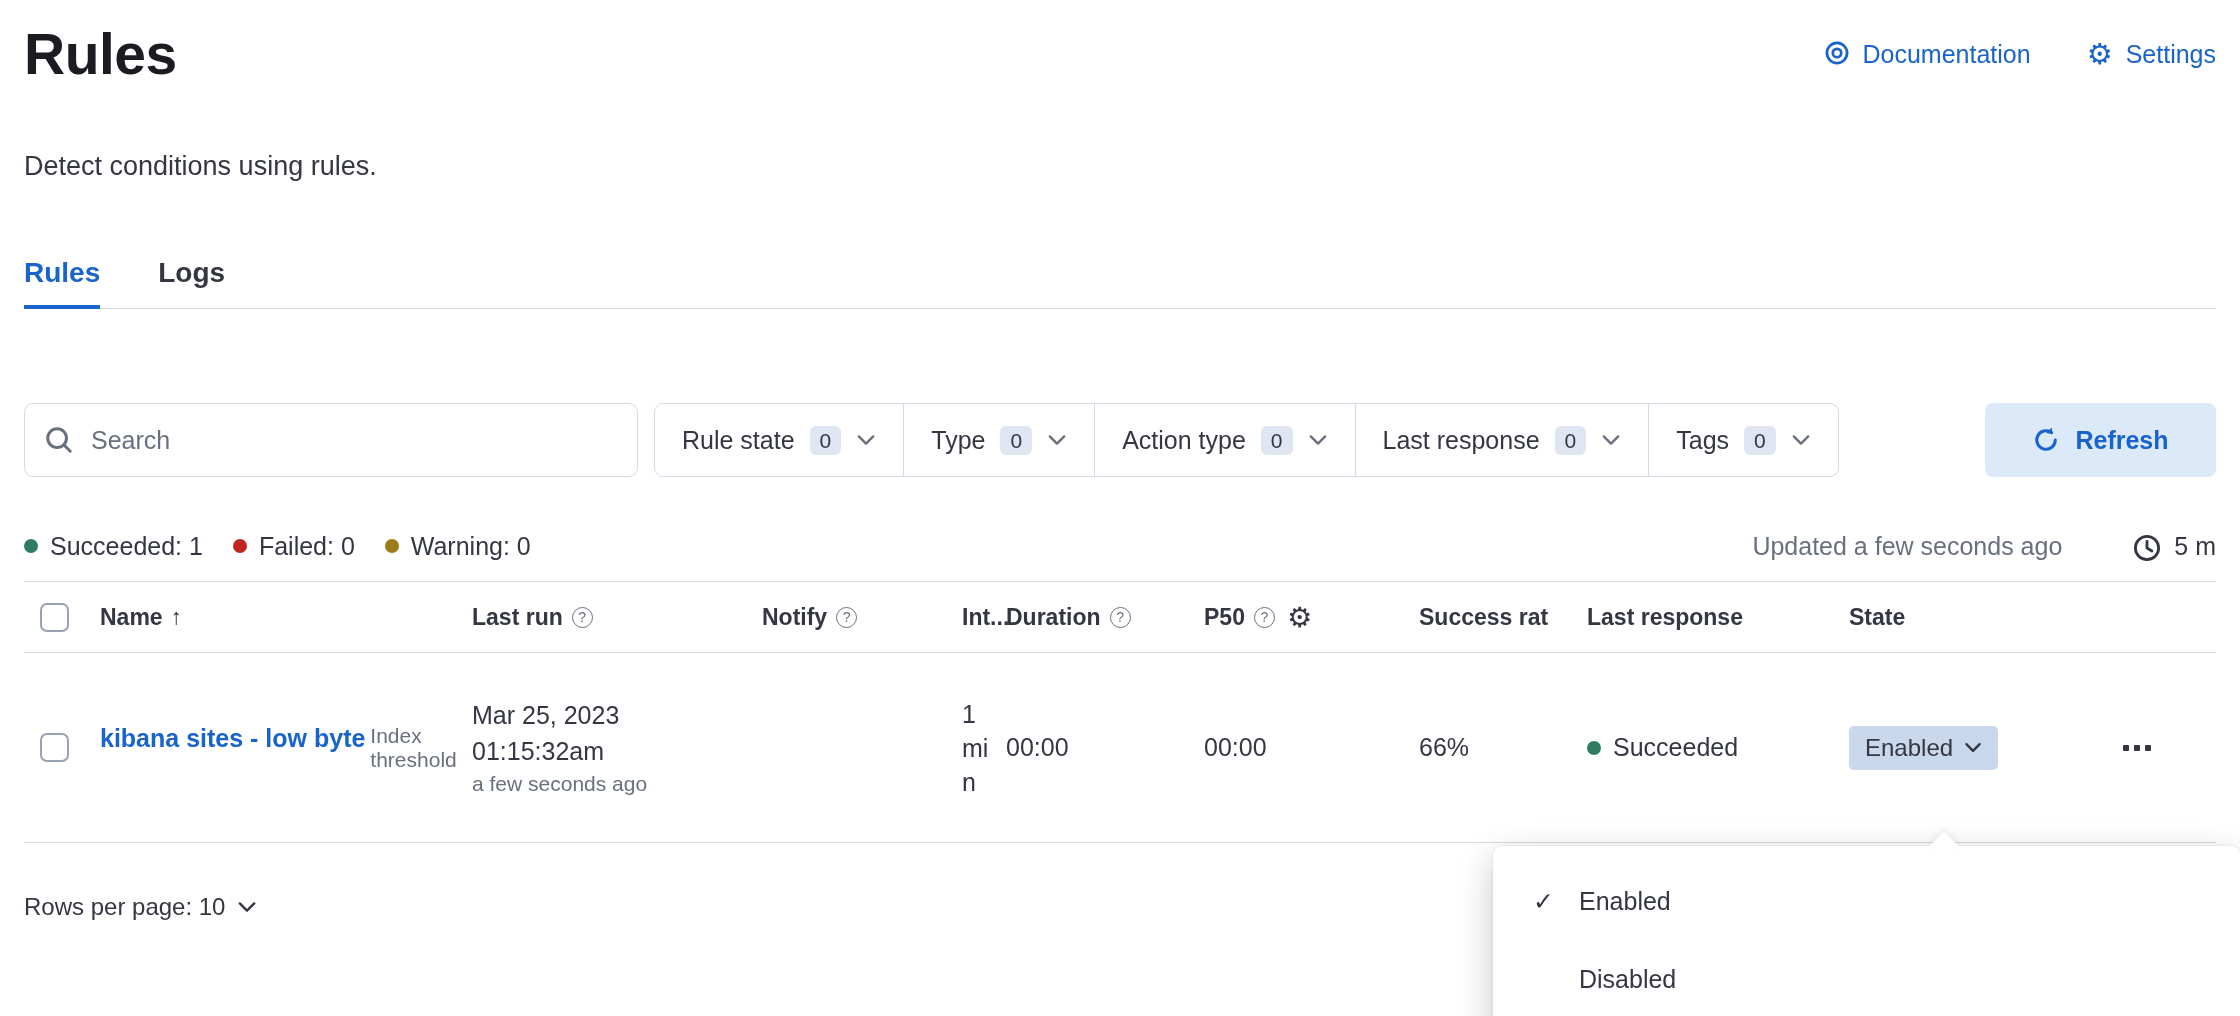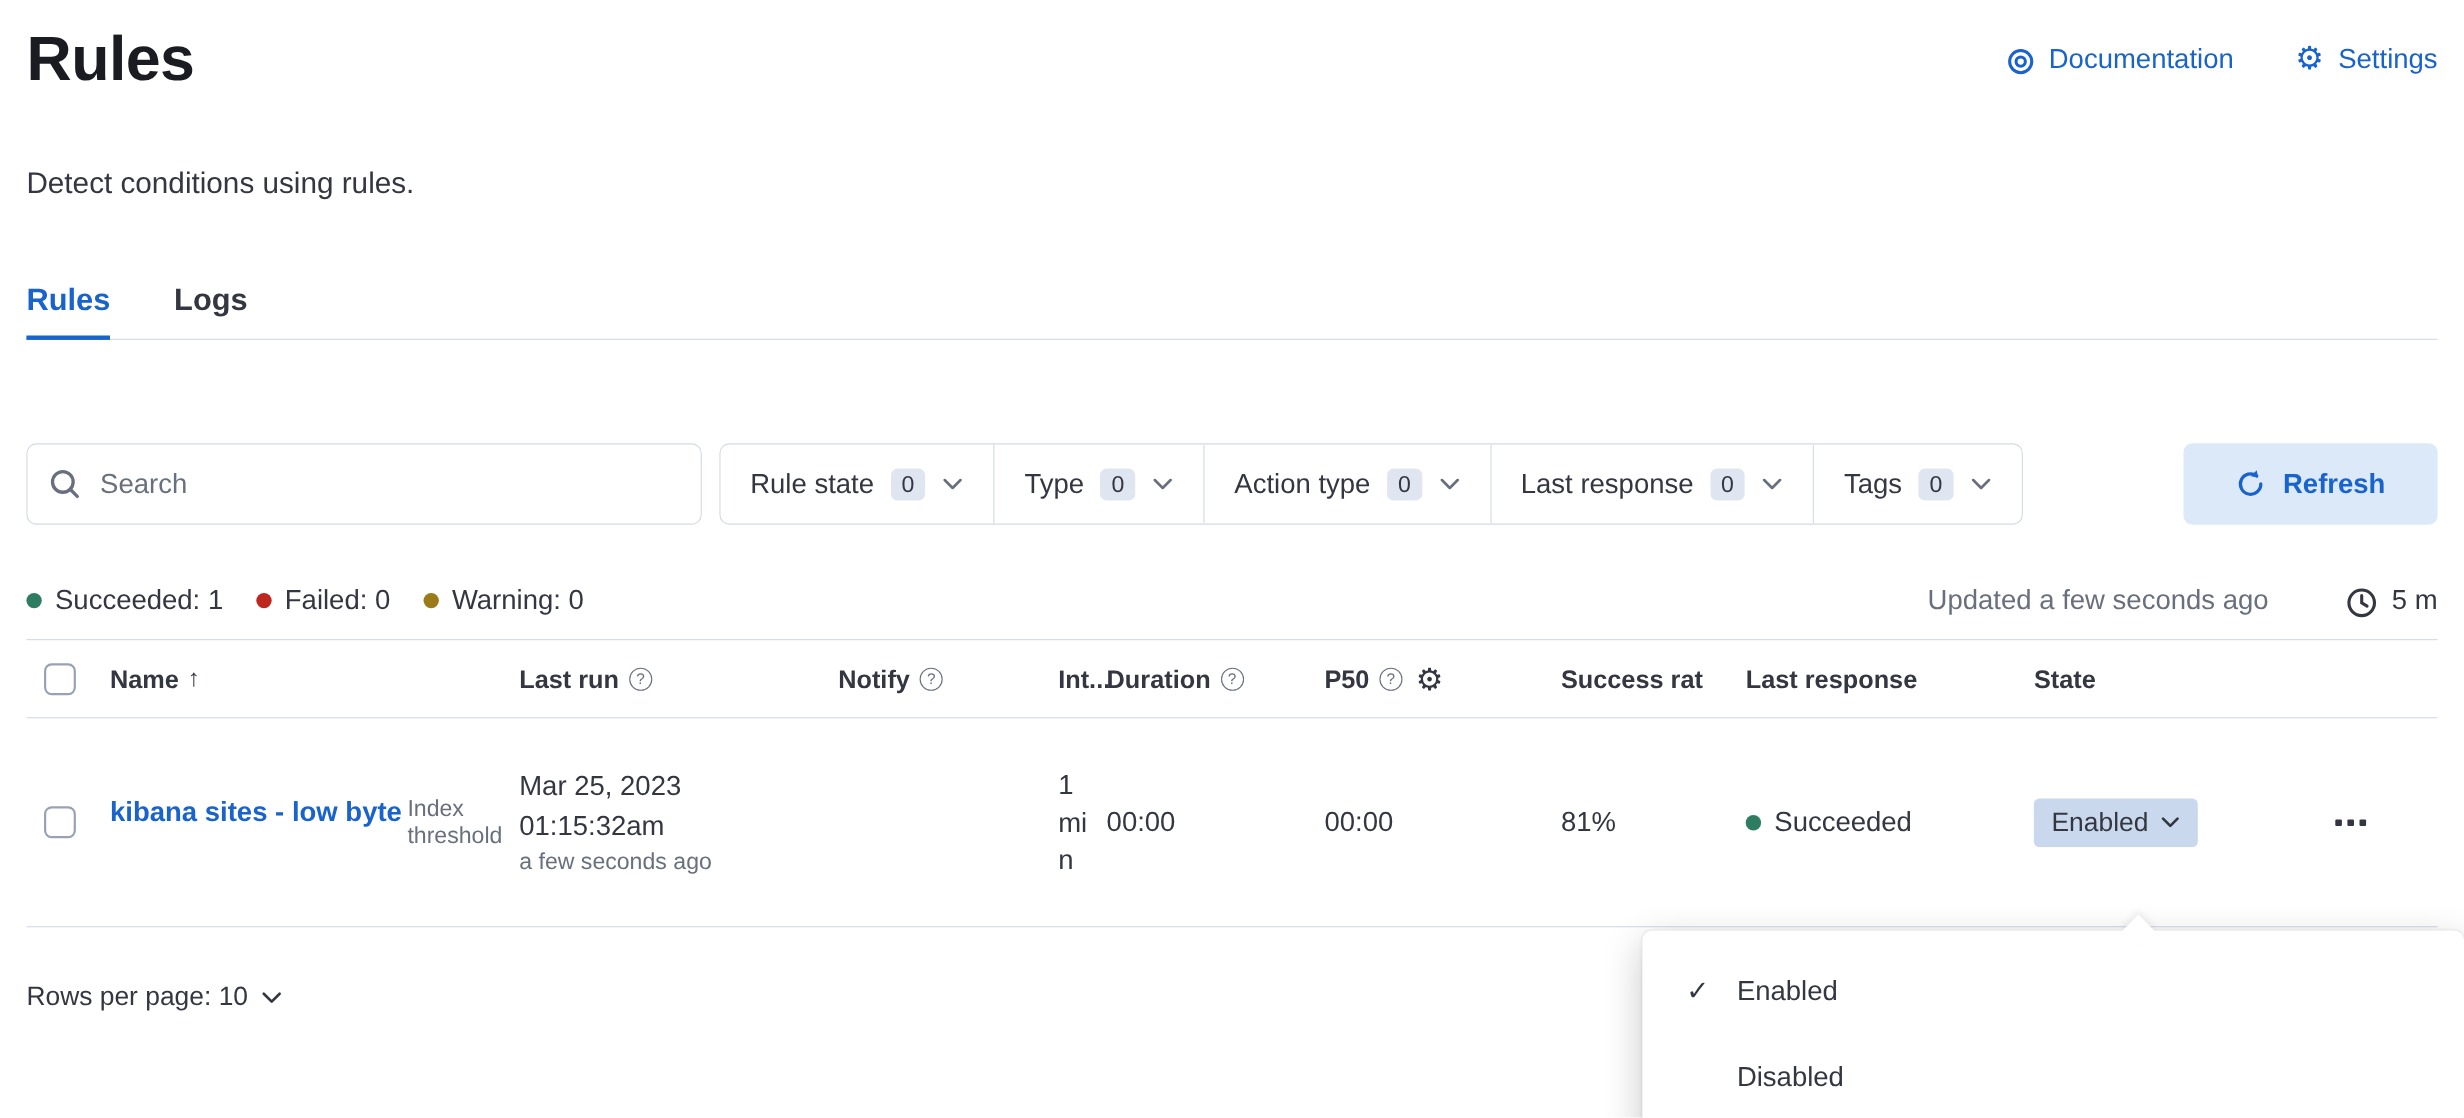--- a/index.html
+++ b/index.html
@@ -8,21 +8,21 @@
     width:2240px; height:1016px; overflow:hidden;
     font-family:"Liberation Sans","DejaVu Sans",sans-serif;
     color:#343741;
   }
   .page { position:relative; width:2240px; height:1016px; padding:20px 24px 0; }
 
   
   .header-row { display:flex; justify-content:space-between; align-items:center; }
   .title { font-size:57px; font-weight:700; margin:0; color:#1a1c21; letter-spacing:-0.5px; line-height:1.2; }
   .header-actions { display:flex; align-items:center; gap:56px; }
-  .hlink { display:inline-flex; align-items:flex-end; gap:13px; color:#1863cc; font-size:25px; font-weight:500; cursor:pointer; text-decoration:none; }
+  .hlink { display:inline-flex; align-items:flex-start; gap:13px; color:#1863cc; font-size:25px; font-weight:500; cursor:pointer; text-decoration:none; }
   .gear-glyph { font-size:29px; line-height:1; }
   .primary-btn { display:inline-flex; align-items:center; gap:15px; background:#1863cc; color:#fff; border:none; border-radius:8px; height:71px; padding:0 32px; font-size:25px; font-weight:600; font-family:inherit; cursor:pointer; }
 
   .subtitle { margin:62px 0 0; font-size:27px; line-height:32px; }
 
   
   .tabs { display:flex; gap:58px; margin-top:74px; border-bottom:1px solid #d3dae6; }
   .tab { position:relative; font-size:28px; font-weight:700; line-height:34px; padding-bottom:18px; cursor:pointer; color:#343741; }
   .tab.active { color:#1863cc; }
   .tab.active::after { content:""; position:absolute; left:0; right:0; bottom:-1px; height:4px; background:#1863cc; }
@@ -289,21 +289,21 @@
       <div class="td c-int">
         <span class="int-wrap">1 min</span>
       </div>
       <div class="td c-dur">
         <span class="num">00:00</span>
       </div>
       <div class="td c-p50">
         <span class="num">00:00</span>
       </div>
       <div class="td c-succ">
-        <span class="num">81%</span>
+        <span class="num">66%</span>
       </div>
       <div class="td c-resp">
         <span class="resp-wrap">
           <span class="dot dot-success"></span>
           <span>Succeeded</span>
         </span>
       </div>
       <div class="td c-state">
         <span class="state-badge">
           <span>Enabled</span>

